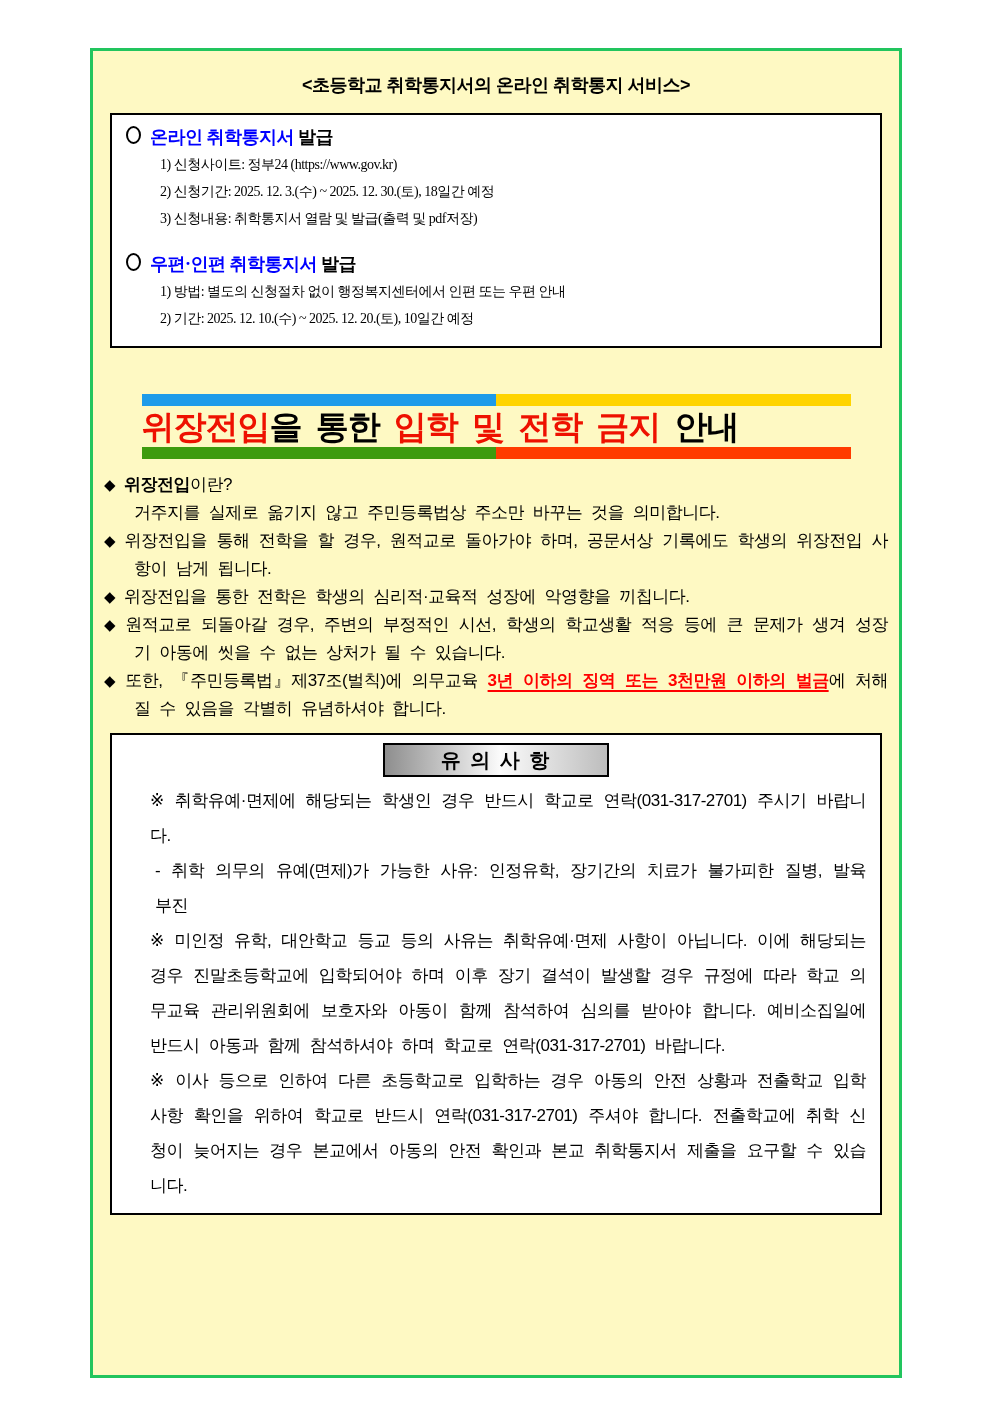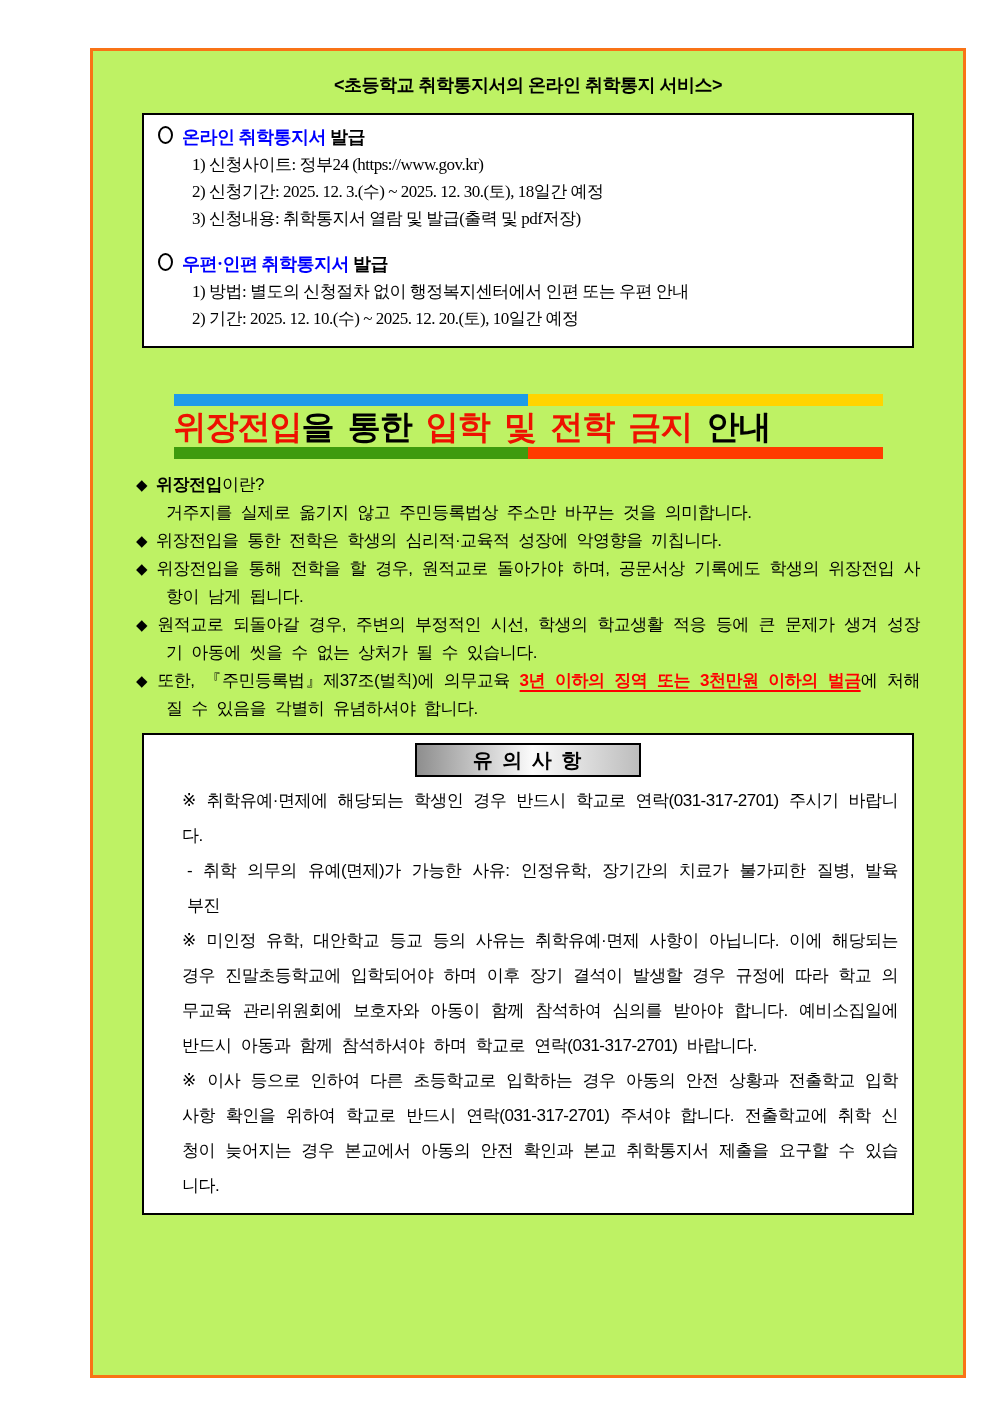--- a/index.html
+++ b/index.html
@@ -2,39 +2,39 @@
 <html><head>
 <meta charset="utf-8">
 <style>
   html,body{margin:0;padding:0;background:#ffffff;}
   body{
     width:992px;height:1403px;position:relative;
     font-family:"Liberation Sans","DejaVu Sans",sans-serif;
     color:#000;
   }
   .page{
-    position:absolute;left:90px;top:48px;width:876px;height:1330px;
-    border:3px solid #f97316;box-sizing:border-box;background:#bef264;overflow:hidden;
+    position:absolute;left:90px;top:48px;width:812px;height:1330px;
+    border:3px solid #22c55e;box-sizing:border-box;background:#fef9c3;overflow:hidden;
   }
   .doc-title{
     text-align:center;margin-top:22px;font-size:18px;font-weight:bold;line-height:24px;
     letter-spacing:-0.5px;
   }
   
   .notice-box{
     width:772px;margin:16px auto 0;border:2px solid #000;box-sizing:border-box;
     padding:8px 12px 14px 14px;background:#fff;font-family:Liberation Serif, serif;
   }
   .sec-header{font-size:18px;font-weight:bold;line-height:28px;letter-spacing:-0.5px;}
   .marker{
     display:inline-block;width:11px;height:14px;border:2px solid #000;border-radius:50%;
     margin-right:9px;vertical-align:-1px;background:#fff;
   }
   .sec-title-blue{color:#0000ff;}
-  .sec-item{font-size:17px;line-height:27px;padding-left:34px;letter-spacing:-0.5px;}
+  .sec-item{font-size:14px;line-height:27px;padding-left:34px;letter-spacing:-0.5px;}
   .section + .section{margin-top:18px;}
   
   .banner{width:709px;margin:46px auto 0;}
   .bar{display:flex;height:12px;}
   .bar span{flex:1;height:100%;}
   .banner-title{
     font-size:33px;font-weight:bold;line-height:41px;height:41px;
     letter-spacing:-1px;word-spacing:6px;white-space:nowrap;
   }
   
@@ -91,22 +91,22 @@
     </div>
     <div class="banner-title"><span style="color: rgb(238, 17, 0);">위장전입</span><span style="color: rgb(0, 0, 0);">을 통한 </span><span style="color: rgb(238, 17, 0);">입학 및 전학 금지</span><span style="color: rgb(0, 0, 0);"> 안내</span></div>
     <div class="bar">
       <span style="background: rgb(62, 155, 14);"></span>
       <span style="background: rgb(255, 59, 0);"></span>
     </div>
   </div>
 
   <div class="bullets">
       <div class="bullet"><span class="diamond">◆</span><span class="seg-b">위장전입</span><span class="seg-n">이란?</span><br><span class="seg-n">거주지를 실제로 옮기지 않고 주민등록법상 주소만 바꾸는 것을 의미합니다.</span></div>
+      <div class="bullet"><span class="diamond">◆</span><span class="seg-n">위장전입을 통해 전학을 할 경우, 원적교로 돌아가야 하며, 공문서상 기록에도 학생의 위장전입 사항이 남게 됩니다.</span></div>
       <div class="bullet"><span class="diamond">◆</span><span class="seg-n">위장전입을 통한 전학은 학생의 심리적·교육적 성장에 악영향을 끼칩니다.</span></div>
-      <div class="bullet"><span class="diamond">◆</span><span class="seg-n">위장전입을 통해 전학을 할 경우, 원적교로 돌아가야 하며, 공문서상 기록에도 학생의 위장전입 사항이 남게 됩니다.</span></div>
       <div class="bullet"><span class="diamond">◆</span><span class="seg-n">원적교로 되돌아갈 경우, 주변의 부정적인 시선, 학생의 학교생활 적응 등에 큰 문제가 생겨 성장기 아동에 씻을 수 없는 상처가 될 수 있습니다.</span></div>
       <div class="bullet"><span class="diamond">◆</span><span class="seg-n">또한, 『주민등록법』제37조(벌칙)에 의무교육 </span><span class="seg-r">3년 이하의 징역 또는 3천만원 이하의 벌금</span><span class="seg-n">에 처해질 수 있음을 각별히 유념하셔야 합니다.</span></div>
     </div>
 
   <div class="caution-box">
     <div class="caution-header">유 의 사 항</div>
     <div class="caution-text">
         <p>※ 취학유예·면제에 해당되는 학생인 경우 반드시 학교로 연락(031-317-2701) 주시기 바랍니다.</p>
         <p class="dash">- 취학 의무의 유예(면제)가 가능한 사유: 인정유학, 장기간의 치료가 불가피한 질병, 발육 부진</p>
         <p>※ 미인정 유학, 대안학교 등교 등의 사유는 취학유예·면제 사항이 아닙니다. 이에 해당되는 경우 진말초등학교에 입학되어야 하며 이후 장기 결석이 발생할 경우 규정에 따라 학교 의무교육 관리위원회에 보호자와 아동이 함께 참석하여 심의를 받아야 합니다. 예비소집일에 반드시 아동과 함께 참석하셔야 하며 학교로 연락(031-317-2701) 바랍니다.</p>

